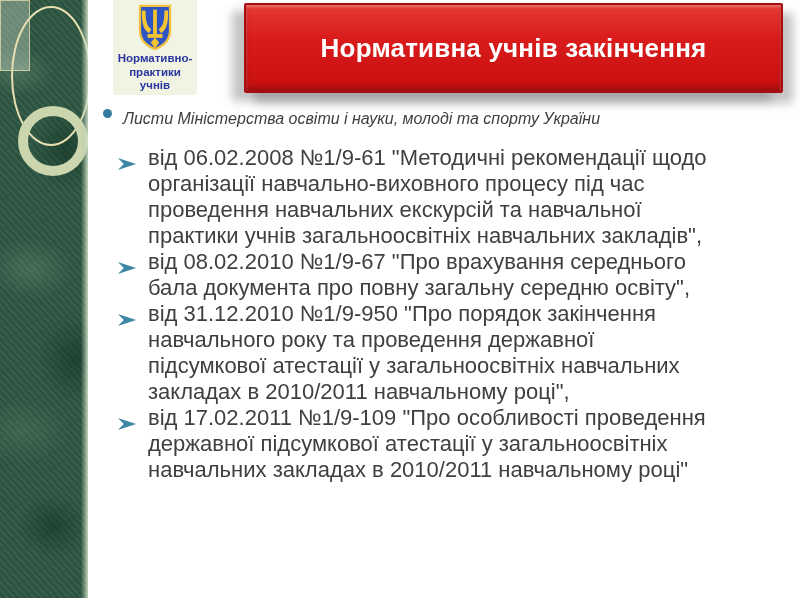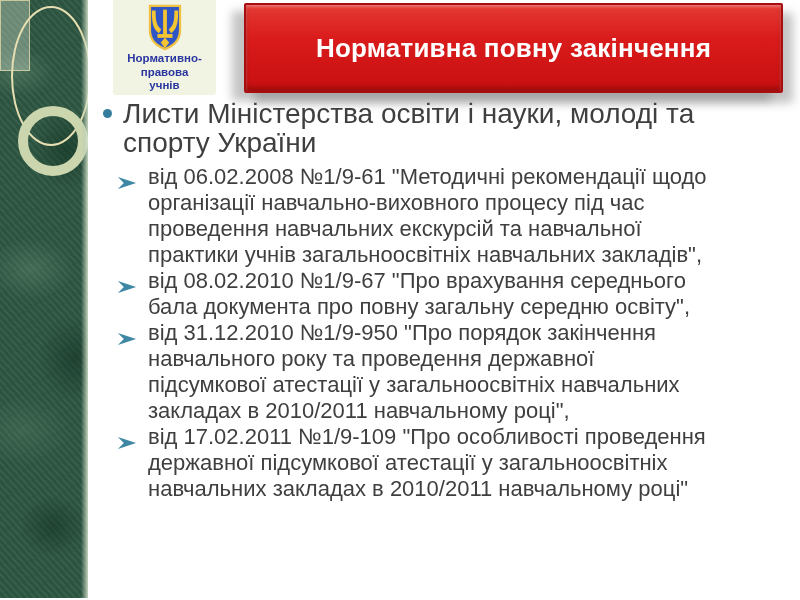--- a/index.html
+++ b/index.html
@@ -33,21 +33,21 @@
     position:absolute;left:11px;top:6px;width:76px;height:136px;
     border:2px solid #e7dfb2;border-radius:50%;
   }
   .deco-ring{
     position:absolute;left:18px;top:106px;width:50px;height:50px;
     border:10px solid #ccd6ae;border-radius:50%;
   }
 
   
   .logo-card{
-    position:absolute;left:113px;top:0;width:103px;height:95px;
+    position:absolute;left:113px;top:0;width:84px;height:95px;
     background:#f2f4e3;border-radius:0 0 3px 3px;text-align:center;
   }
   .logo-card svg{display:block;margin:4px auto 0 auto;}
   .logo-text{
     margin-top:1px;font-size:11.5px;line-height:12.5px;font-weight:bold;color:#2a36a0;
   }
 
   
   .banner{
     position:absolute;left:244px;top:3px;width:539px;height:90px;
@@ -62,21 +62,21 @@
   }
   .banner-line{
     color:#ffffff;font-weight:bold;font-size:26px;line-height:33px;
     text-align:center;letter-spacing:.2px;
   }
 
   
   .content{position:absolute;left:96px;top:99px;color:#3f3f3f;}
   .l1{
     position:relative;padding-left:27px;max-width:600px;
-    font-size:28px;line-height:29px;
+    font-size:16px;line-height:39px;font-style:italic;
   }
   .l1-dot{
     position:absolute;left:7px;top:10px;width:9px;height:9px;border-radius:50%;
     background:#357d9d;
   }
   ul.l2{list-style:none;margin:7px 0 0 0;padding:0;font-size:22px;line-height:26px;}
   li.l2-item{position:relative;padding-left:52px;max-width:565px;}
   .arrow-ic{position:absolute;left:21px;top:6px;width:20px;height:14px;}
 </style>
 </head>
@@ -97,26 +97,26 @@
         <g fill="#f5c431">
           <rect x="17" y="6" width="4" height="27"></rect>
           <path d="M9 7 c0 11 1 16 6 20 l-2.5 4 c-7 -4.5 -7.5 -13 -7.5 -24 z"></path>
           <path d="M29 7 c0 11 -1 16 -6 20 l2.5 4 c7 -4.5 7.5 -13 7.5 -24 z"></path>
           <rect x="11" y="32" width="16" height="4"></rect>
           <path d="M19 36 l4.5 5 -4.5 6 -4.5 -6 z"></path>
         </g>
       </svg>
     </span>
     <div class="logo-text">Нормативно-</div>
-    <div class="logo-text">правова</div>
+    <div class="logo-text">практики</div>
     <div class="logo-text">учнів</div>
   </div>
 
   <div class="banner">
-    <div class="banner-line">Нормативна повну закінчення</div>
+    <div class="banner-line">Нормативна учнів закінчення</div>
   </div>
 
   <div class="content">
     <div class="l1">
       <span class="l1-dot"></span>
       <span>Листи Міністерства освіти і науки, молоді та спорту України</span>
     </div>
     <ul class="l2">
 
         <li class="l2-item">

